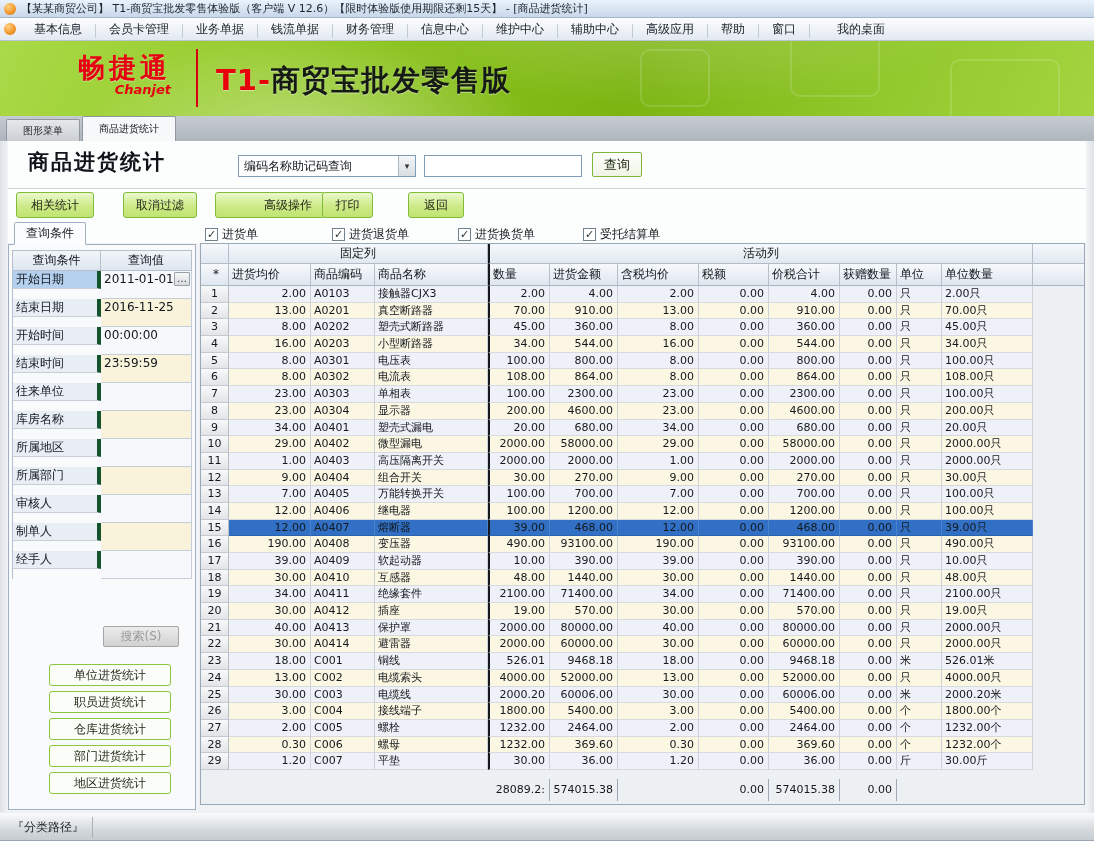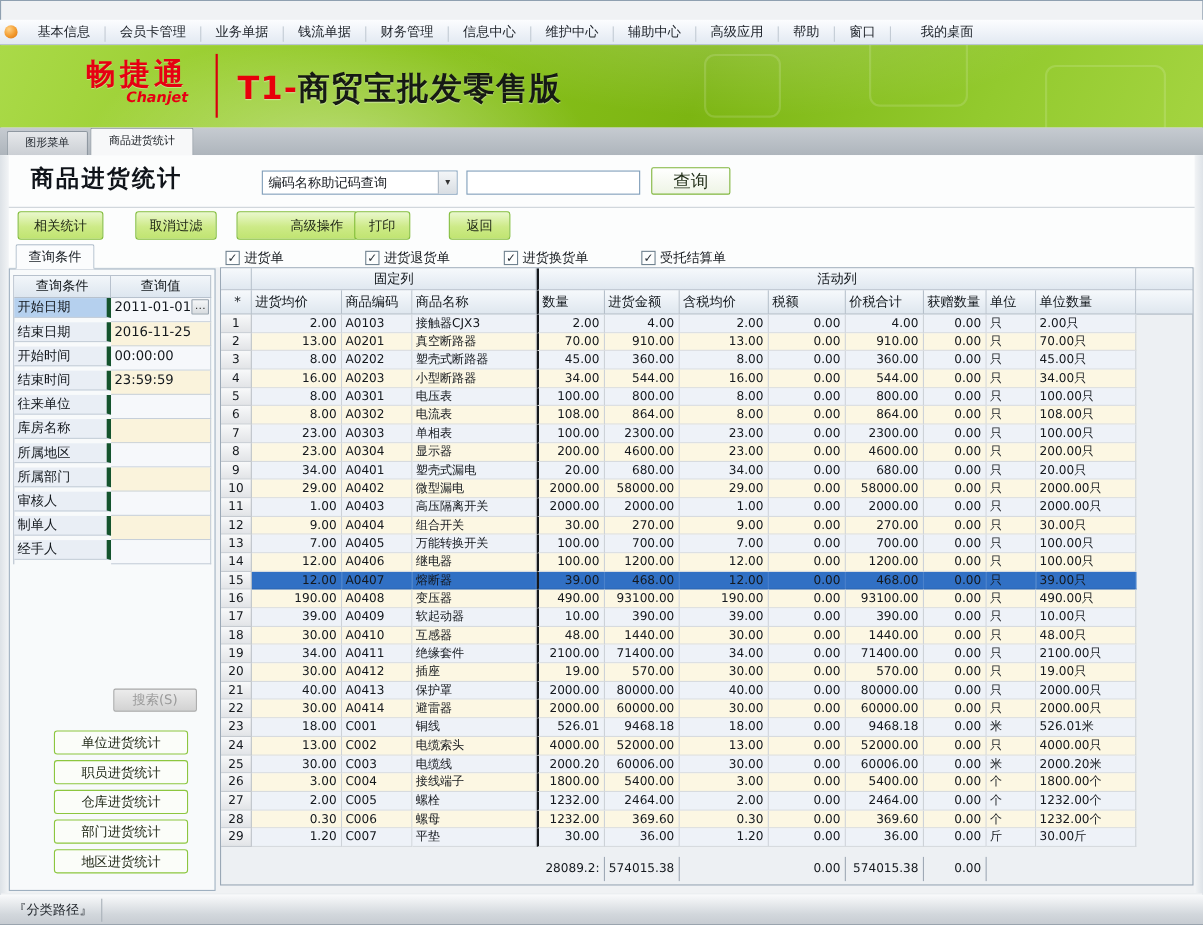--- a/index.html
+++ b/index.html
@@ -55,23 +55,23 @@
   
   .band { position:absolute; left:0; top:141px; width:1094px; height:102px; background:#fcfdfd; }
   .pagetitle { position:absolute; left:28px; top:148px; font-size:21px; font-weight:bold; color:#10141a; letter-spacing:2px; }
   .selbox { position:absolute; left:238px; top:155px; width:178px; height:22px; background:#fff;
     border:1px solid #7f9db9; display:flex; align-items:center; cursor:default; }
   .selbox .seltext { flex:1; font-size:12px; color:#14181e; padding-left:5px; white-space:nowrap; overflow:hidden; }
   .selarrow { width:17px; height:20px; border-left:1px solid #aab6c2;
     background:linear-gradient(#f4f6f8,#d9dee3); font-size:9px; color:#333; text-align:center; line-height:20px; }
   .qinput { position:absolute; left:424px; top:155px; width:158px; height:22px; border:1px solid #7f9db9;
     font-size:12px; padding:0 4px; background:#fff; font-family:inherit; }
-  .querybtn { position:absolute; left:592px; top:152px; width:72px; height:25px;
+  .querybtn { position:absolute; left:592px; top:152px; width:50px; height:25px;
     background:linear-gradient(#ffffff,#eef4e5); border:1px solid #7fb53b; border-radius:2px;
-    font-size:16px; color:#23301a; text-align:center; line-height:23px; cursor:default; }
+    font-size:13px; color:#23301a; text-align:center; line-height:23px; cursor:default; }
   .hdivider { position:absolute; left:0; top:188px; width:1094px; height:1px; background:#ccd3d9; }
 
   
   .gbtn { position:absolute; top:192px; height:26px; display:flex; align-items:stretch;
     background:linear-gradient(#eaf8cd,#cdea87 55%,#c0e471); border:1px solid #82bd3a; border-radius:3px;
     cursor:default; overflow:hidden;flex-direction:column; }
   .gbl { font-size:12px; color:#222a18; text-align:center; line-height:24px; white-space:nowrap; }
   .garr { width:17px; border-left:1px solid #8fc24a; font-size:9px; color:#33421f;
     text-align:center; line-height:24px; background:linear-gradient(#e3f4c0,#c2e474); }
 
@@ -88,21 +88,21 @@
   .qpanel { position:absolute; left:8px; top:244px; width:188px; height:566px; background:#f8fafb;
     border:1px solid #9fb0c0; }
   .qgrid { position:absolute; left:3px; top:5px; width:180px; border-left:1px solid #b7c1cd; border-top:1px solid #b7c1cd; }
   .qhrow, .qrow { display:flex; }
   .qh { height:20px; line-height:19px; font-size:12px; color:#101519; text-align:center;
     background:linear-gradient(#f2f6fa,#dde6ef); border-right:1px solid #b7c1cd; border-bottom:1px solid #b7c1cd; }
   .qh1 { width:88px; } .qh2 { width:91px; }
   .ql { width:88px; height:18px; line-height:17px; font-size:12px; color:#12171c; padding-left:3px;
     background:#e9eef5; border-right:4px solid #14532d; border-bottom:1px solid #c6cfd9; white-space:nowrap; }
   .ql.qsel { background:#b5d0ee; }
-  .qv { width:91px; height:22px; line-height:17px; font-size:12px; color:#12171c; padding-left:3px;
+  .qv { width:91px; height:28px; line-height:17px; font-size:12px; color:#12171c; padding-left:3px;
     border-right:1px solid #c6cfd9; border-bottom:1px solid #c6cfd9; position:relative; white-space:nowrap; }
   .qva { background:#f6f8fb; } .qvb { background:#faf3dc; }
   .qell { position:absolute; right:1px; top:1px; width:16px; height:14px; background:linear-gradient(#f6f7f8,#d8dce0);
     border:1px solid #96a1ac; font-size:10px; line-height:11px; text-align:center; color:#333; border-radius:1px; }
   .searchbtn { position:absolute; left:94px; top:381px; width:76px; height:21px;
     background:linear-gradient(#ececec,#d2d2d2); border:1px solid #a6a6a6; border-radius:2px;
     font-size:12px; color:#9a9a9a; text-align:center; line-height:19px; }
   .statbtn { position:absolute; left:40px; width:122px; height:22px; background:#fbfdf9;
     border:1px solid #8cc63f; border-radius:3px; font-size:12px; color:#222a18;
     text-align:center; line-height:20px; cursor:default; }
@@ -143,20 +143,24 @@
     background:linear-gradient(#fafbfc,#d2d7dc 65%,#c6cbd1); border-top:1px solid #eceef1; }
   .statusbar::after { content:""; position:absolute; left:0; bottom:0; width:100%; height:1px; background:#9aa4ae; }
   .statuscell { position:absolute; left:4px; top:4px; height:21px; padding:0 8px; font-size:12px; color:#23282e;
     line-height:21px; border-right:1px solid #a9b1b9; }
 </style>
 </head>
 <body>
 
 <div class="screen">
 
+  <div class="titlebar">
+    <span class="appicon"></span>
+    <span class="titletext">【某某商贸公司】  T1-商贸宝批发零售体验版（客户端 V 12.6）【限时体验版使用期限还剩15天】 - [商品进货统计]</span>
+  </div>
 
   <div class="menubar">
     <span class="appicon"></span>
     <span style="display:flex;align-items:flex-end;">
         <span class="mitem">基本信息</span>
         <span class="msep"></span>
         <span class="mitem">会员卡管理</span>
         <span class="msep"></span>
         <span class="mitem">业务单据</span>
         <span class="msep"></span>

